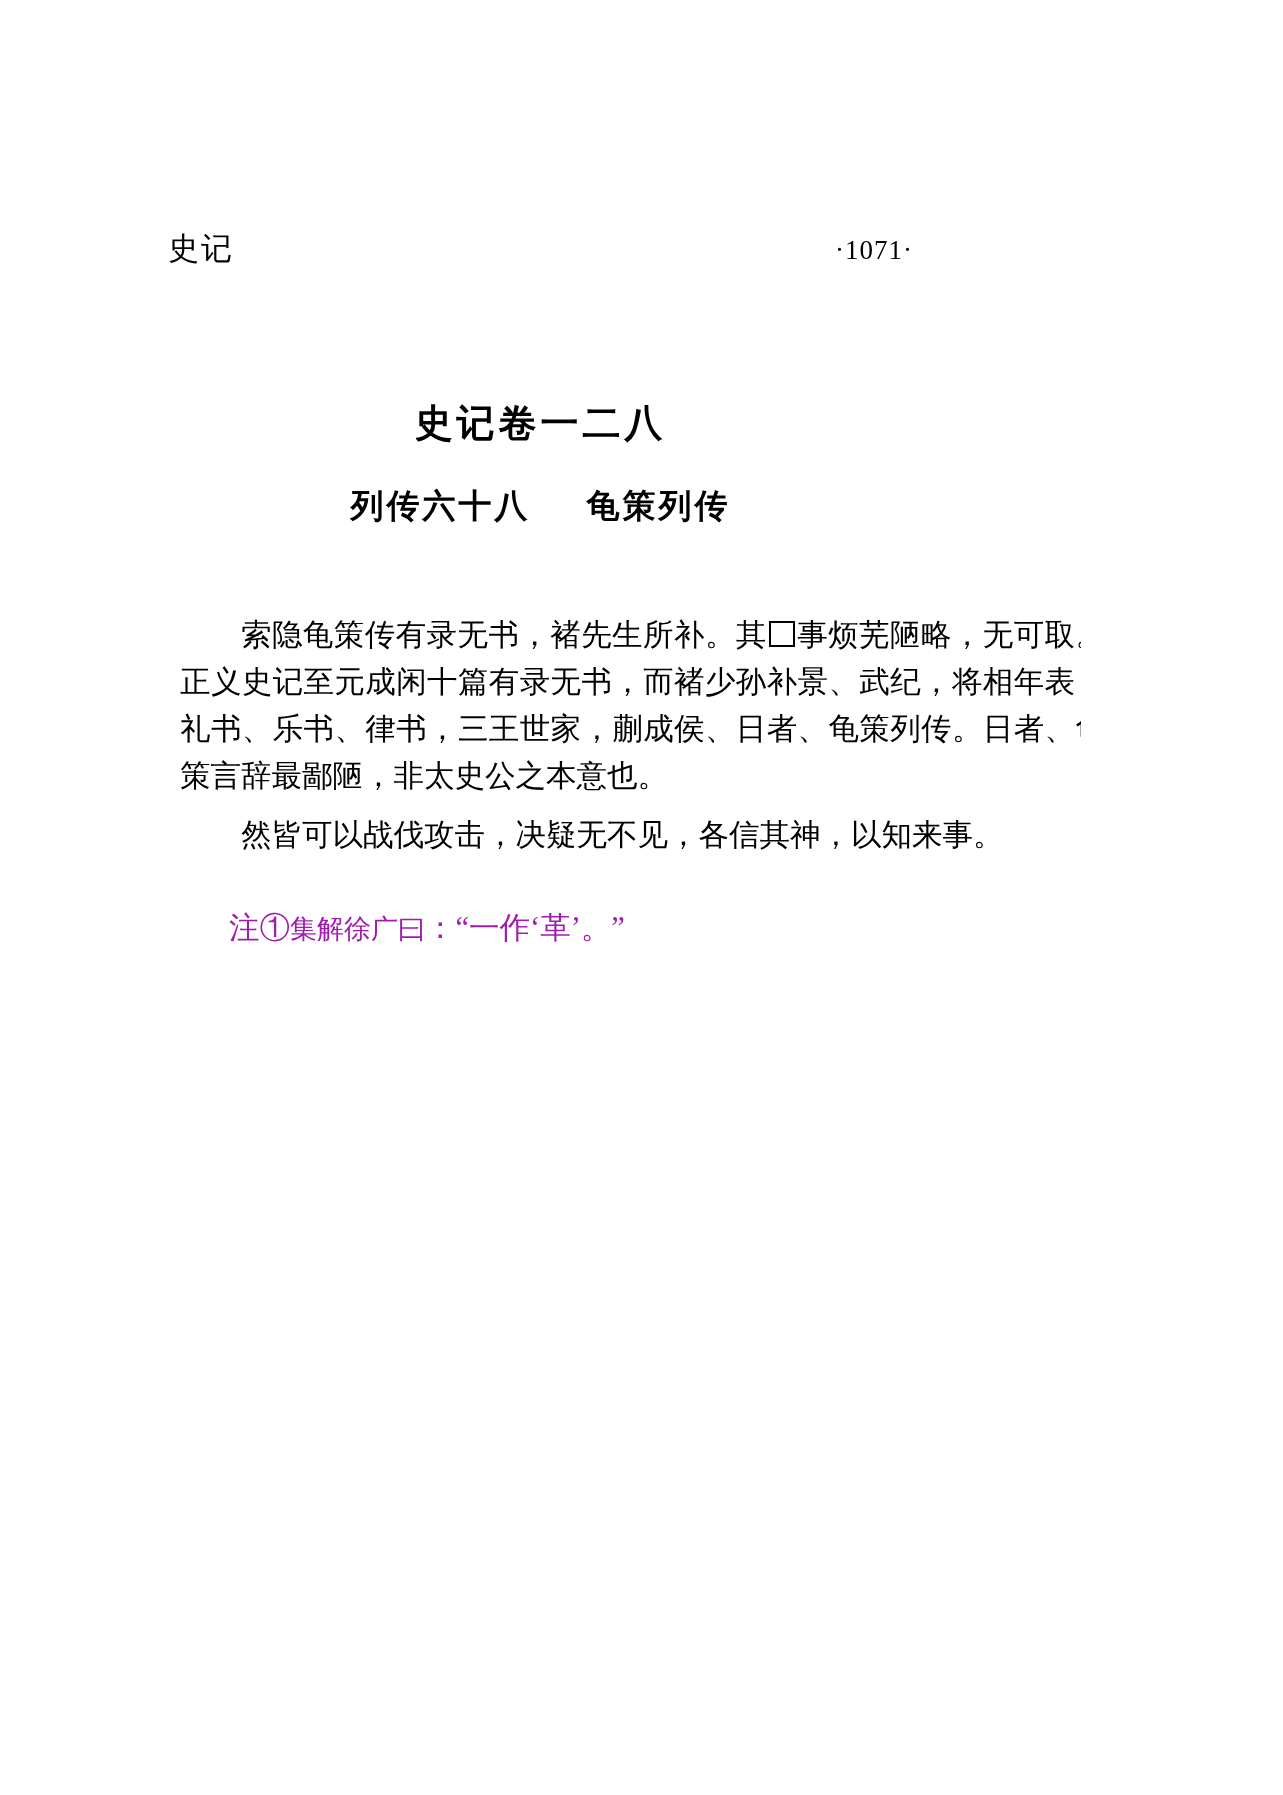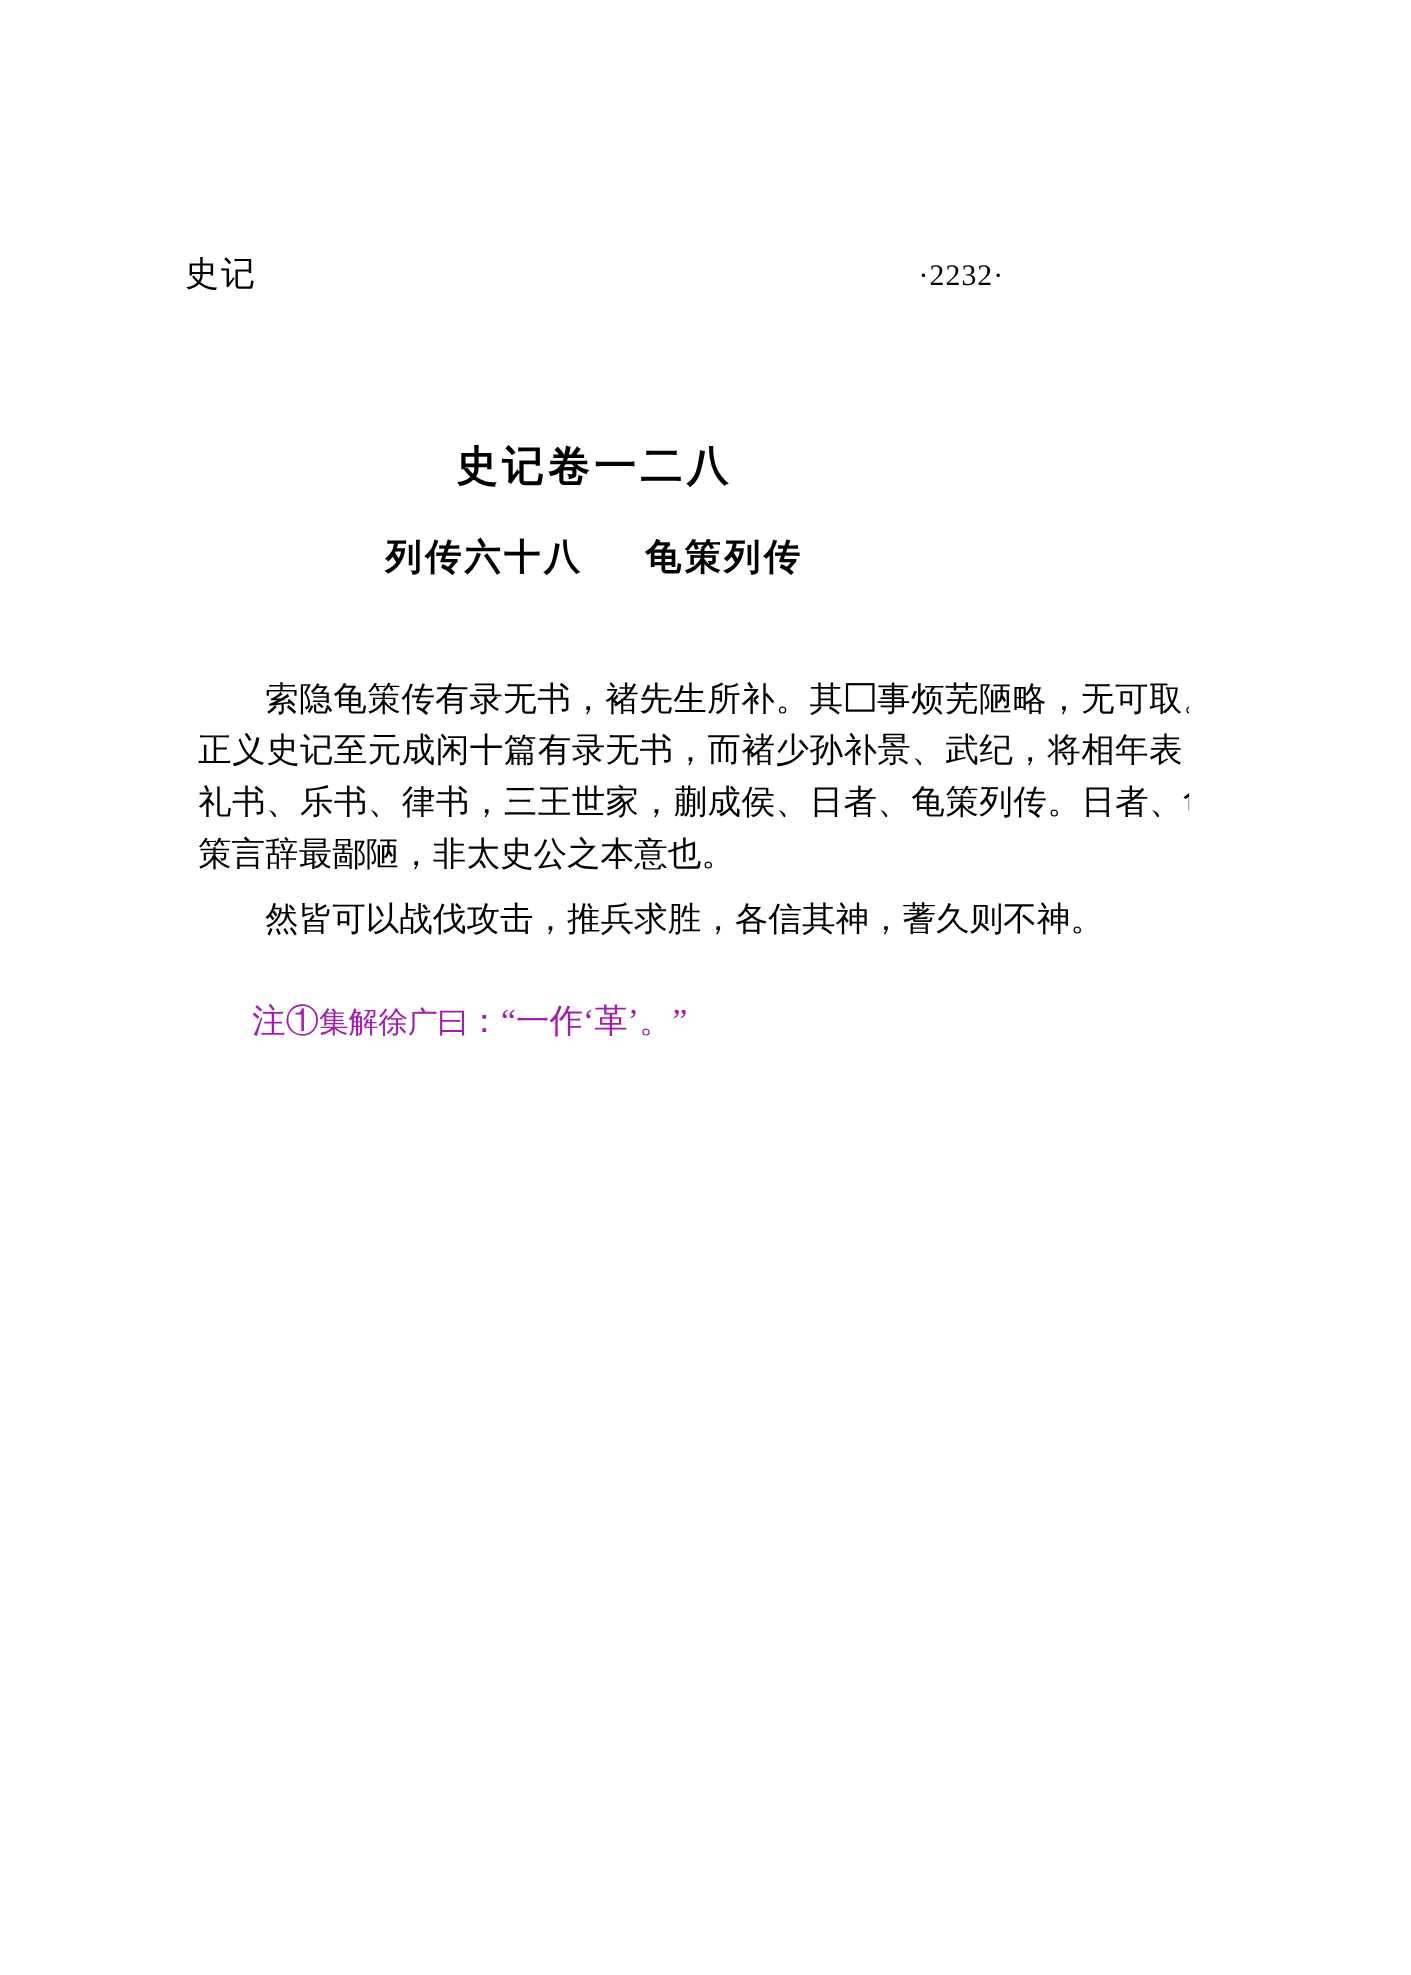--- a/index.html
+++ b/index.html
@@ -99,35 +99,35 @@
     box-sizing: border-box;
   }
 </style>
 </head>
 <body>
 
 <div class="page">
 
   <div class="header">
     <div class="header-title">史记</div>
-    <div class="header-page">·2232·</div>
+    <div class="header-page">·1071·</div>
   </div>
 
   <div class="doc-title">史记卷一二八</div>
 
   <div class="doc-subtitle">
     <span>列传六十八</span><span class="subtitle-gap"></span><span>龟策列传</span>
   </div>
 
   <div class="body-text">
 
     <p class="para"><span>索隐龟策传有录无书，褚先生所补。其</span><span class="box-char"></span><span>事烦芜陋略，无可取。正义史记至元成闲十篇有录无书，而褚少孙补景、武纪，将相年表，礼书、乐书、律书，三王世家，蒯成侯、日者、龟策列传。日者、龟策言辞最鄙陋，非太史公之本意也。</span></p>
 
 
 
-    <p class="para">然皆可以战伐攻击，推兵求胜，各信其神，蓍久则不神。</p>
+    <p class="para">然皆可以战伐攻击，决疑无不见，各信其神，以知来事。</p>
 
     <p class="note-line"><span>注①</span><span class="note-small">集解徐广曰</span><span>：“一作‘革’。”</span></p>
 
 
   </div>
 
 </div>
 
 </body></html>

